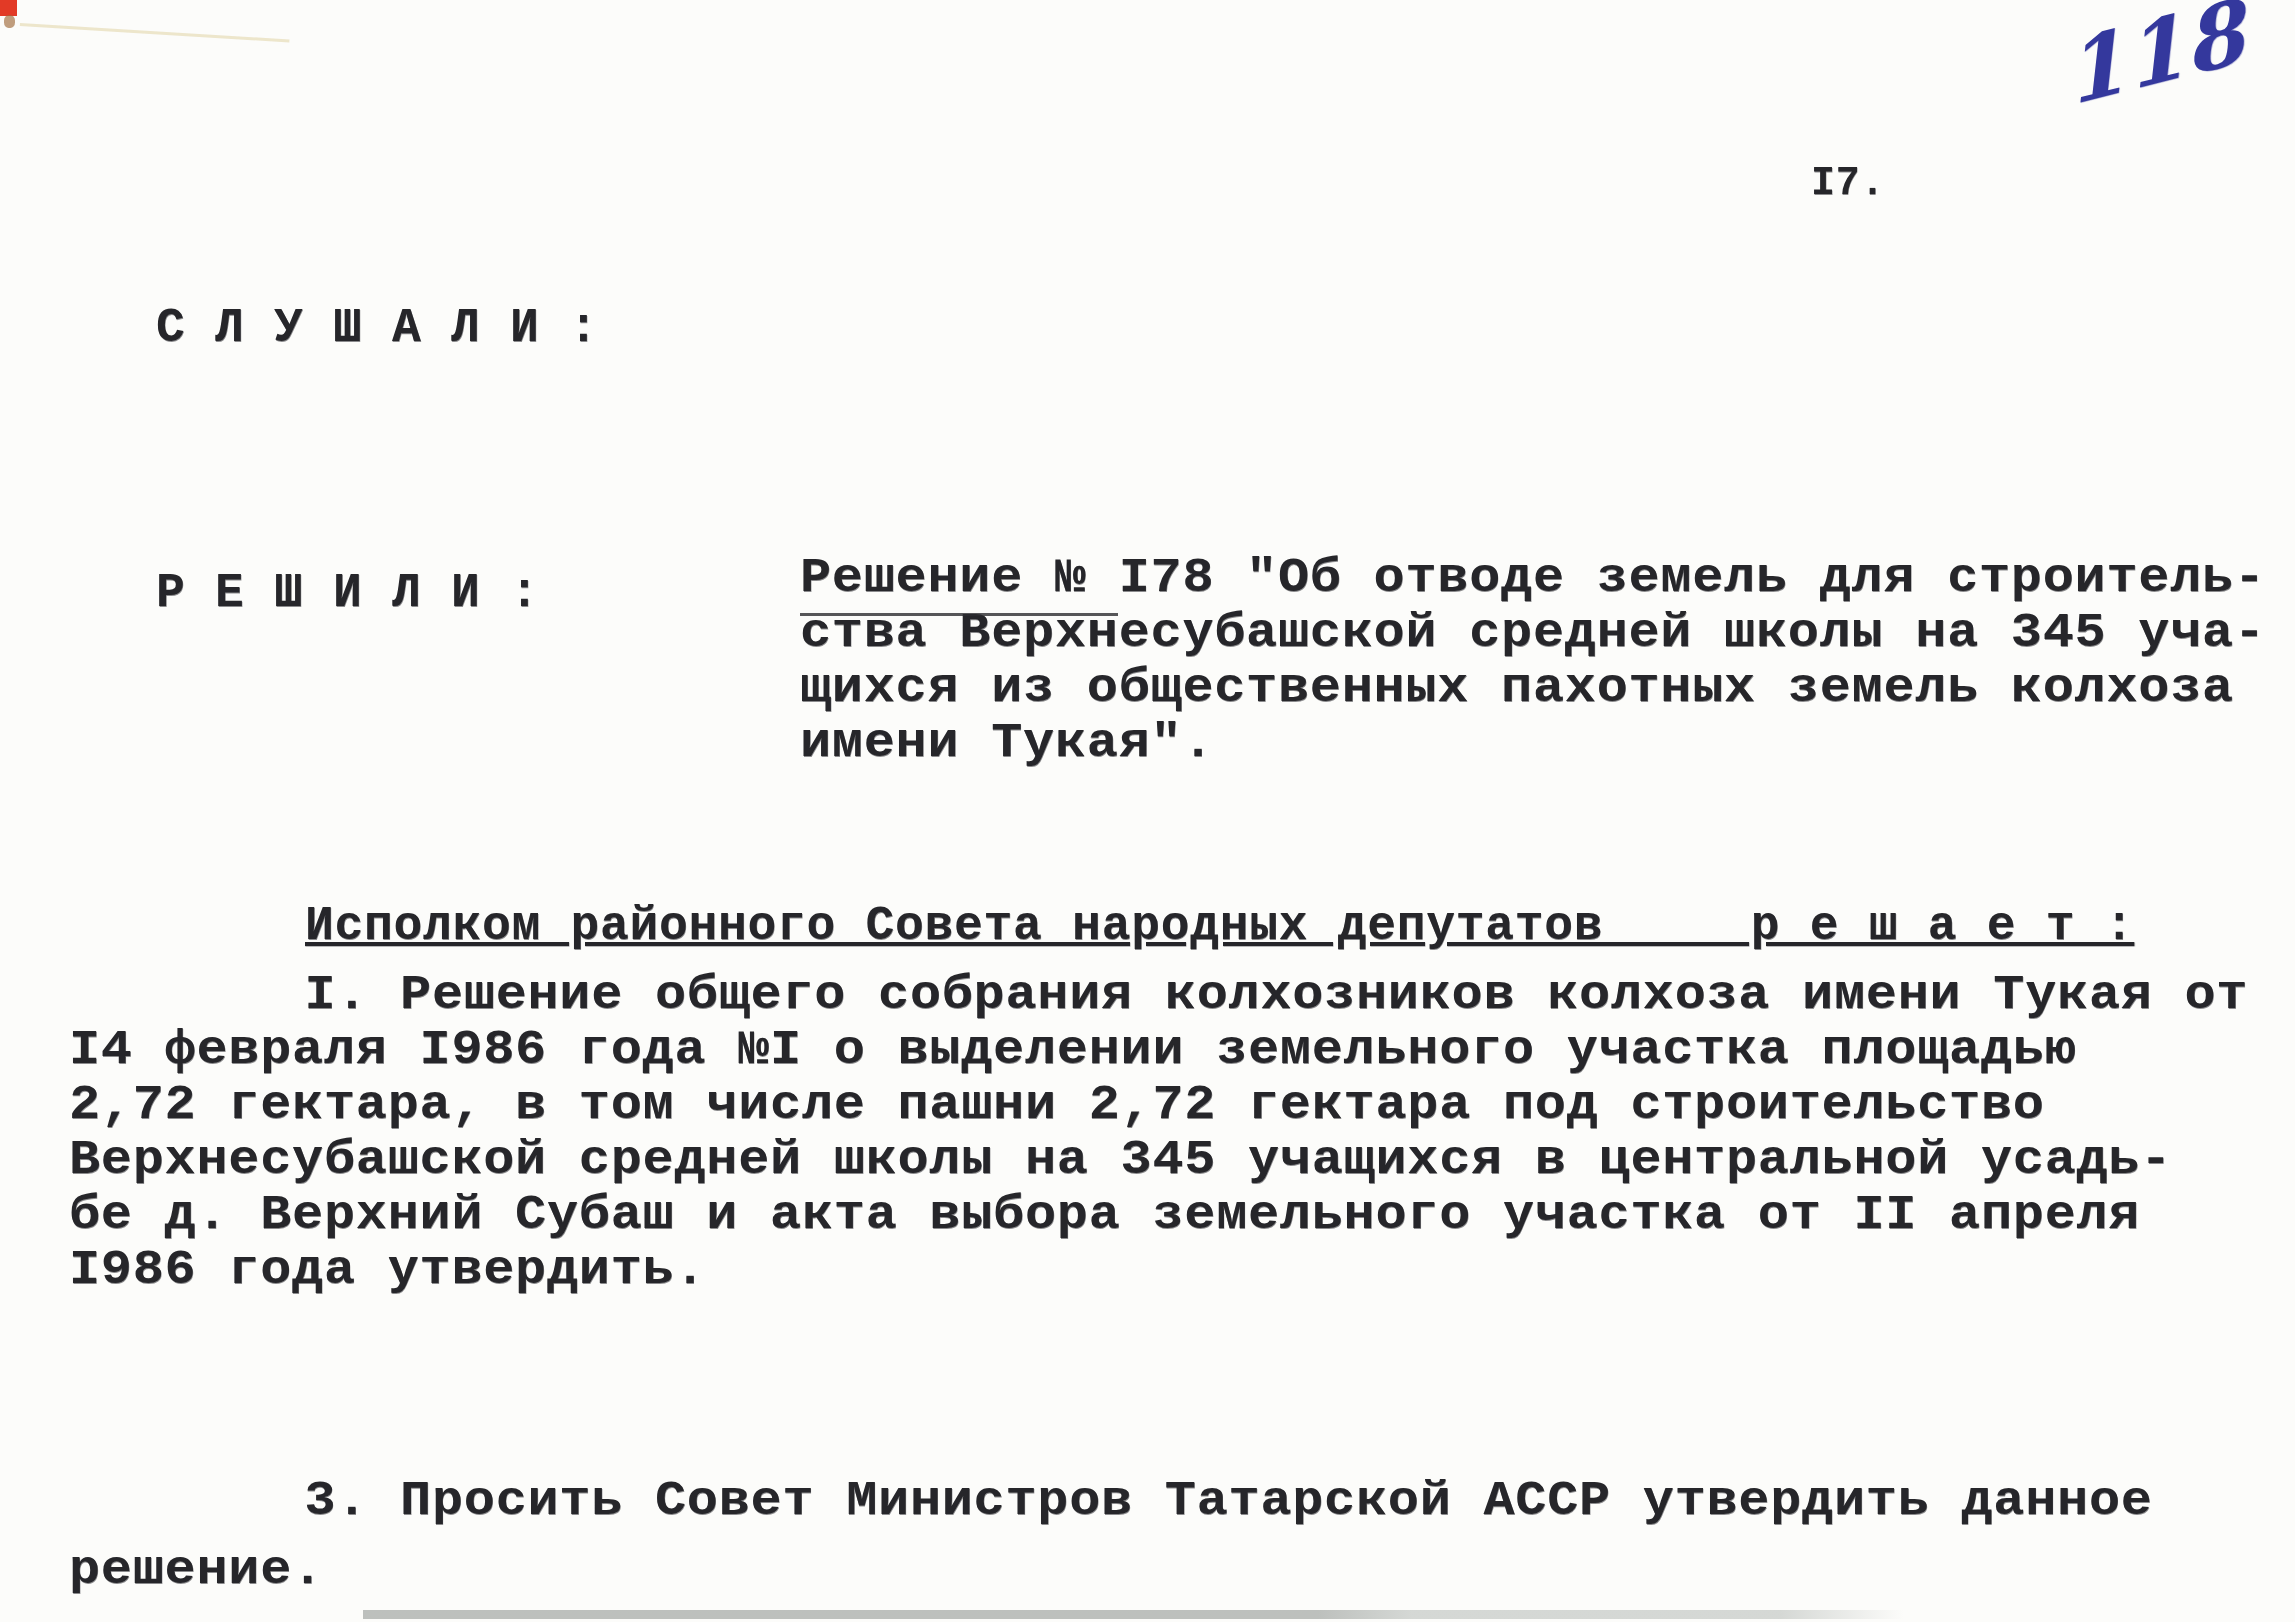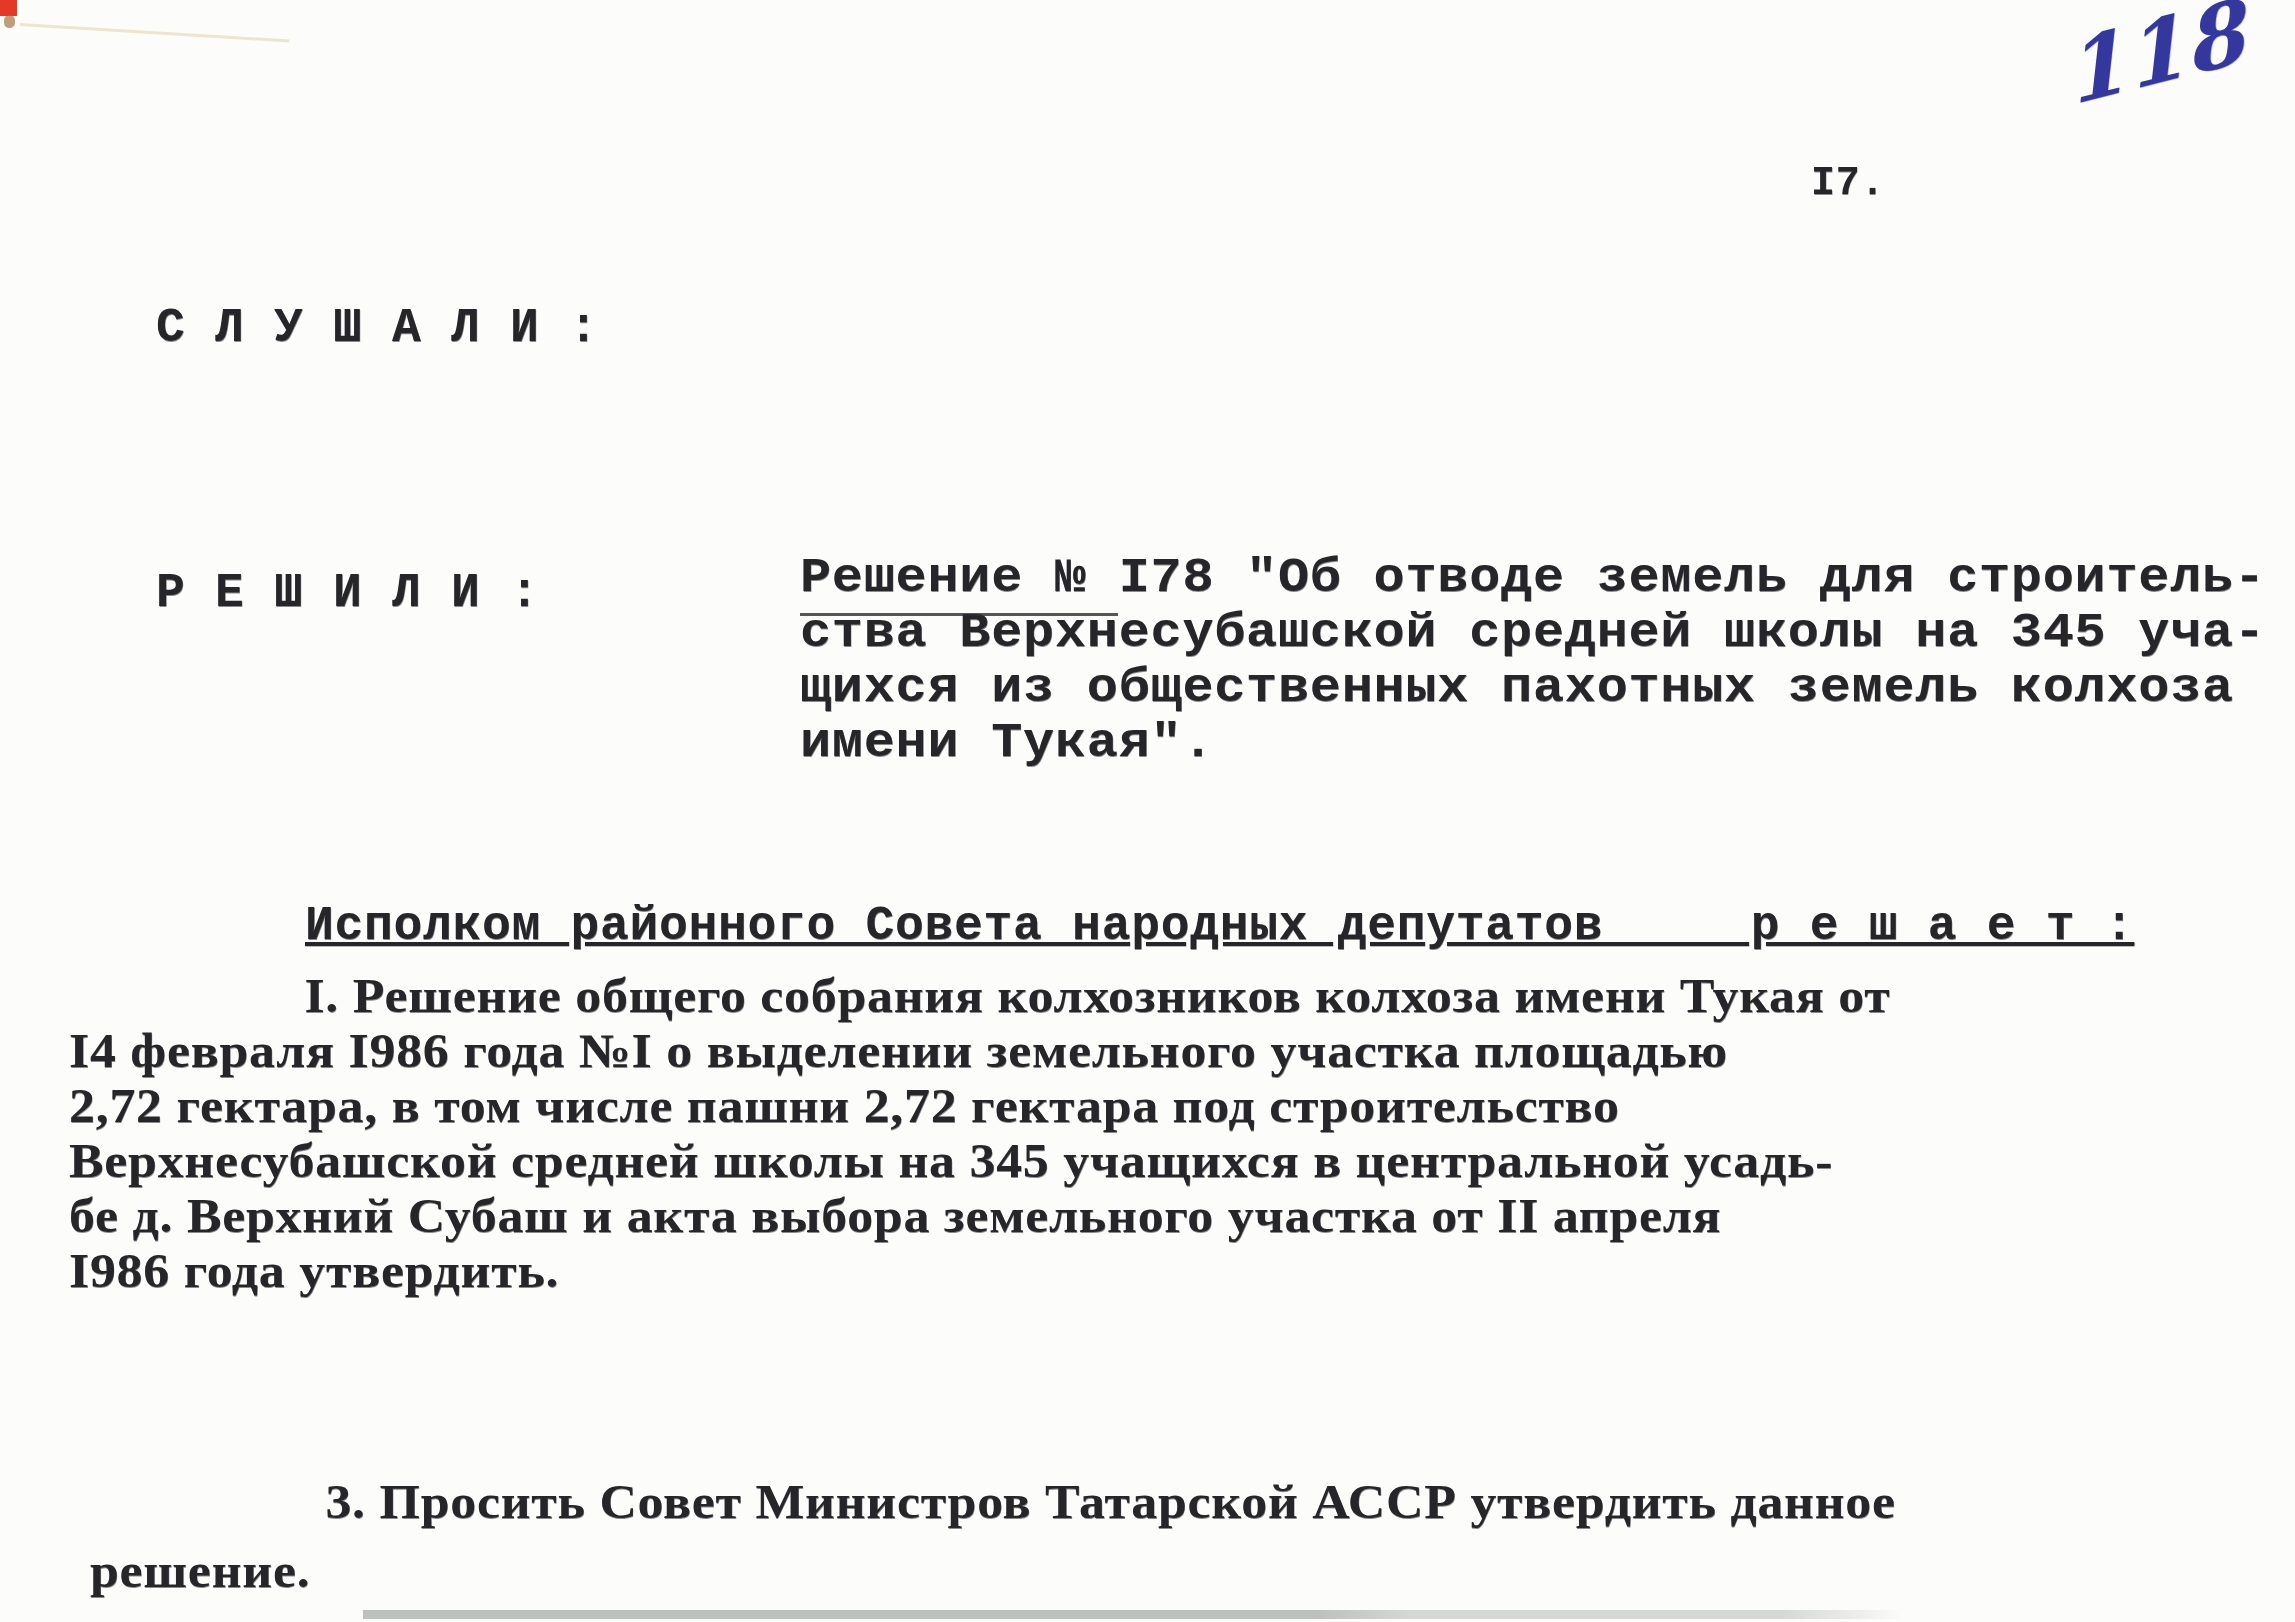--- a/index.html
+++ b/index.html
@@ -31,25 +31,25 @@
   .col-heard   { left:800px; top:278px; }
   .col-decided { left:800px; top:551px; }
 
   .underline-mark {
     position:absolute; left:800px; top:613px; width:318px; height:2.9px;
     background:#2c2c30; opacity:.8;
   }
 
   .intro { left:305px; top:899px; line-height:55px;text-decoration:underline; }
 
-  .para { position:absolute;font-family:Liberation Serif, serif; }
+  .para { position:absolute; }
   .para .line:first-child { padding-left:218px; }
   .para1 { left:69px; top:968px; } .para1 .line { line-height:55px; }
   .para2 { left:69px; top:1330px; } .para2 .line { line-height:64px; }
-  .para3 { left:69px; top:1467px;margin-left:21px; } .para3 .line { line-height:69px; }
+  .para3 { left:69px; top:1467px; } .para3 .line { line-height:69px; }
 
   .red-mark   { position:absolute; left:0; top:0; width:17.4px; height:16px; background:#e23a26; }
   .brown-mark { position:absolute; left:4.4px; top:15.3px; width:10.2px; height:12.4px; background:#a06a3a; opacity:.65; border-radius:45%; }
   .streak     { position:absolute; left:20.4px; top:23px; width:270px; height:2.9px; background:#e9e0bf; opacity:.8; transform:rotate(3.5deg); transform-origin:0 0; }
   .bottom-strip {
     position:absolute; left:363px; top:1610px; width:1541px; height:9.4px;
     background:linear-gradient(90deg,#83898585 0%,#83898585 62%,#aeb4b080 68%,#aeb4b080 92%,rgba(174,180,176,0) 100%);
   }
 </style>
 </head>

